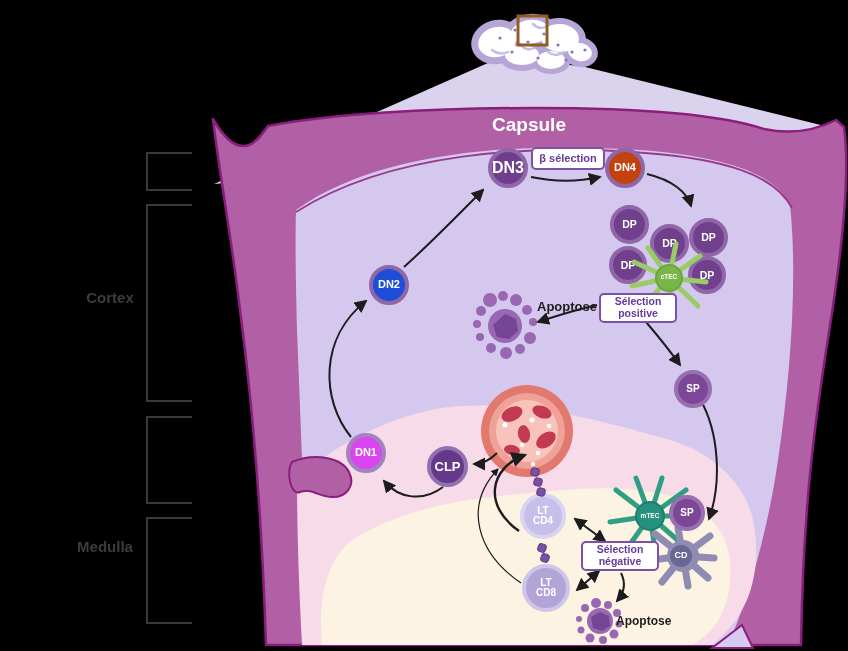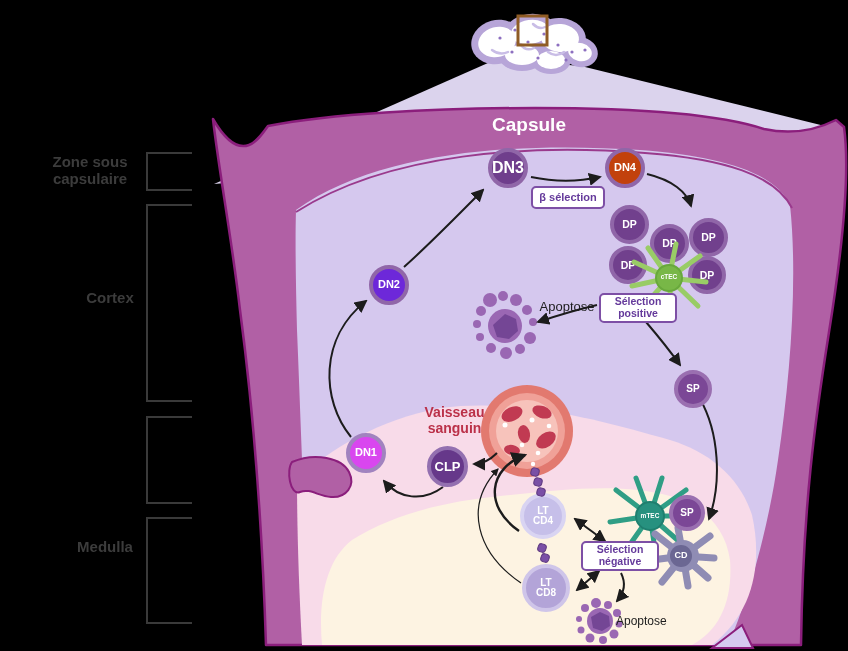--- a/index.html
+++ b/index.html
@@ -12,21 +12,21 @@
         box-sizing:border-box;line-height:1.02;text-align:center;}
   .layer-over{z-index:8;}
   .lbl{position:absolute;z-index:10;}
   .selbox{position:absolute;z-index:12;background:#fff;border:2px solid #7d4fa5;border-radius:5px;
           color:#653a9b;font-weight:700;text-align:center;display:flex;flex-direction:column;
           align-items:center;justify-content:center;box-sizing:border-box;line-height:1.12;}
   .zone-label{position:absolute;z-index:10;color:#3c3c3c;font-weight:700;font-size:15px;
               line-height:1.15;text-align:center;}
   .bracket{position:absolute;z-index:10;width:46px;border-left:2px solid #3a3a3a;
            border-top:2px solid #3a3a3a;border-bottom:2px solid #3a3a3a;box-sizing:border-box;}
-  .apop-lbl{color:#1d1d1d;font-weight:400;}
+  .apop-lbl{color:#1d1d1d;font-weight:700;}
 </style>
 </head>
 <body>
 
 <div id="stage">
 
   <svg class="layer-base" width="848" height="651" viewBox="0 0 848 651">
     <defs>
       <marker id="ah" viewBox="0 0 10 10" refX="8.5" refY="5" markerWidth="6.5" markerHeight="6.5" orient="auto-start-reverse">
         <path d="M0,0 L10,5 L0,10 z" fill="#1c1c1c"></path>
@@ -190,21 +190,21 @@
       <rect x="518" y="16" width="29" height="29" fill="none" stroke="#8f5c25" stroke-width="3"></rect>
     </g>
   </svg>
 
   <div class="cell" style="left:488px;top:148px;width:40px;height:40px;border:4px solid #9066a8;background:#6f3e8c;font-size:16px;">
       <span>DN3</span>
     </div>
   <div class="cell" style="left:605px;top:148px;width:40px;height:40px;border:4px solid #9066a8;background:#c2410c;font-size:11px;">
       <span>DN4</span>
     </div>
-  <div class="cell" style="left:369px;top:265px;width:40px;height:40px;border:4px solid #9066a8;background:#6d28d9;font-size:11px;">
+  <div class="cell" style="left:369px;top:265px;width:40px;height:40px;border:4px solid #9066a8;background:#1d4ed8;font-size:11px;">
       <span>DN2</span>
     </div>
   <div class="cell" style="left:346px;top:433px;width:40px;height:40px;border:4px solid #a183bf;background:#d946ef;font-size:11px;">
       <span>DN1</span>
     </div>
   <div class="cell" style="left:427px;top:446px;width:41px;height:41px;border:4px solid #9370b0;background:#66388a;font-size:13px;">
       <span>CLP</span>
     </div>
 
   <div class="cell" style="left:610px;top:205px;width:39px;height:39px;border:4px solid #9066a8;background:#71408d;font-size:10.5px;">
@@ -259,46 +259,41 @@
     </g>
     <g fill="#7a4fa6" stroke="#5d377f" stroke-width="1">
       <rect x="538" y="544" width="8" height="8" rx="3" transform="rotate(20 542 548)"></rect>
       <rect x="541" y="554" width="8" height="8" rx="3" transform="rotate(20 545 558)"></rect>
     </g>
   </svg>
 
 
   <div class="lbl" style="left:486px;top:114px;width:86px;text-align:center;font-size:19px;font-weight:800;color:#fff;">Capsule</div>
 
-  <div class="zone-label" style="left:30px;top:153px;width:120px;">Zone sous capsulaire</div>
   <div class="zone-label" style="left:50px;top:289px;width:120px;">Cortex</div>
   <div class="zone-label" style="left:45px;top:538px;width:120px;">Medulla</div>
 
   <div class="bracket" style="left:146px;top:152px;height:39px;"></div>
   <div class="bracket" style="left:146px;top:204px;height:198px;"></div>
   <div class="bracket" style="left:146px;top:416px;height:88px;"></div>
   <div class="bracket" style="left:146px;top:517px;height:107px;"></div>
 
-  <div class="selbox" style="left:531px;top:147px;width:74px;height:23px;font-size:11px;margin-top:39px;">
+  <div class="selbox" style="left:531px;top:147px;width:74px;height:23px;font-size:11px;">
     <span>β sélection</span>
   </div>
   <div class="selbox" style="left:599px;top:293px;width:78px;height:30px;font-size:10.5px;">
     <span>Sélection</span>
     <span>positive</span>
   </div>
   <div class="selbox" style="left:581px;top:541px;width:78px;height:30px;font-size:10.5px;">
     <span>Sélection</span>
     <span>négative</span>
   </div>
 
   <div class="lbl apop-lbl" style="left:531px;top:299px;width:72px;text-align:center;font-size:13px;">Apoptose</div>
   <div class="lbl apop-lbl" style="left:616px;top:614px;width:62px;text-align:left;font-size:12px;">Apoptose</div>
 
-  <div class="lbl" style="left:412px;top:404px;width:85px;text-align:center;font-size:14px;font-weight:800;color:#bb3149;line-height:1.15;">
-    <div>Vaisseau</div>
-    <div>sanguin</div>
-  </div>
 
   <div class="lbl" style="left:654px;top:273px;width:30px;text-align:center;font-size:6.5px;font-weight:700;color:#fff;">cTEC</div>
   <div class="lbl" style="left:634px;top:512px;width:32px;text-align:center;font-size:6.5px;font-weight:700;color:#fff;">mTEC</div>
   <div class="lbl" style="left:667px;top:550px;width:28px;text-align:center;font-size:9px;font-weight:700;color:#fff;">CD</div>
 
 </div>
 
 </body></html>

